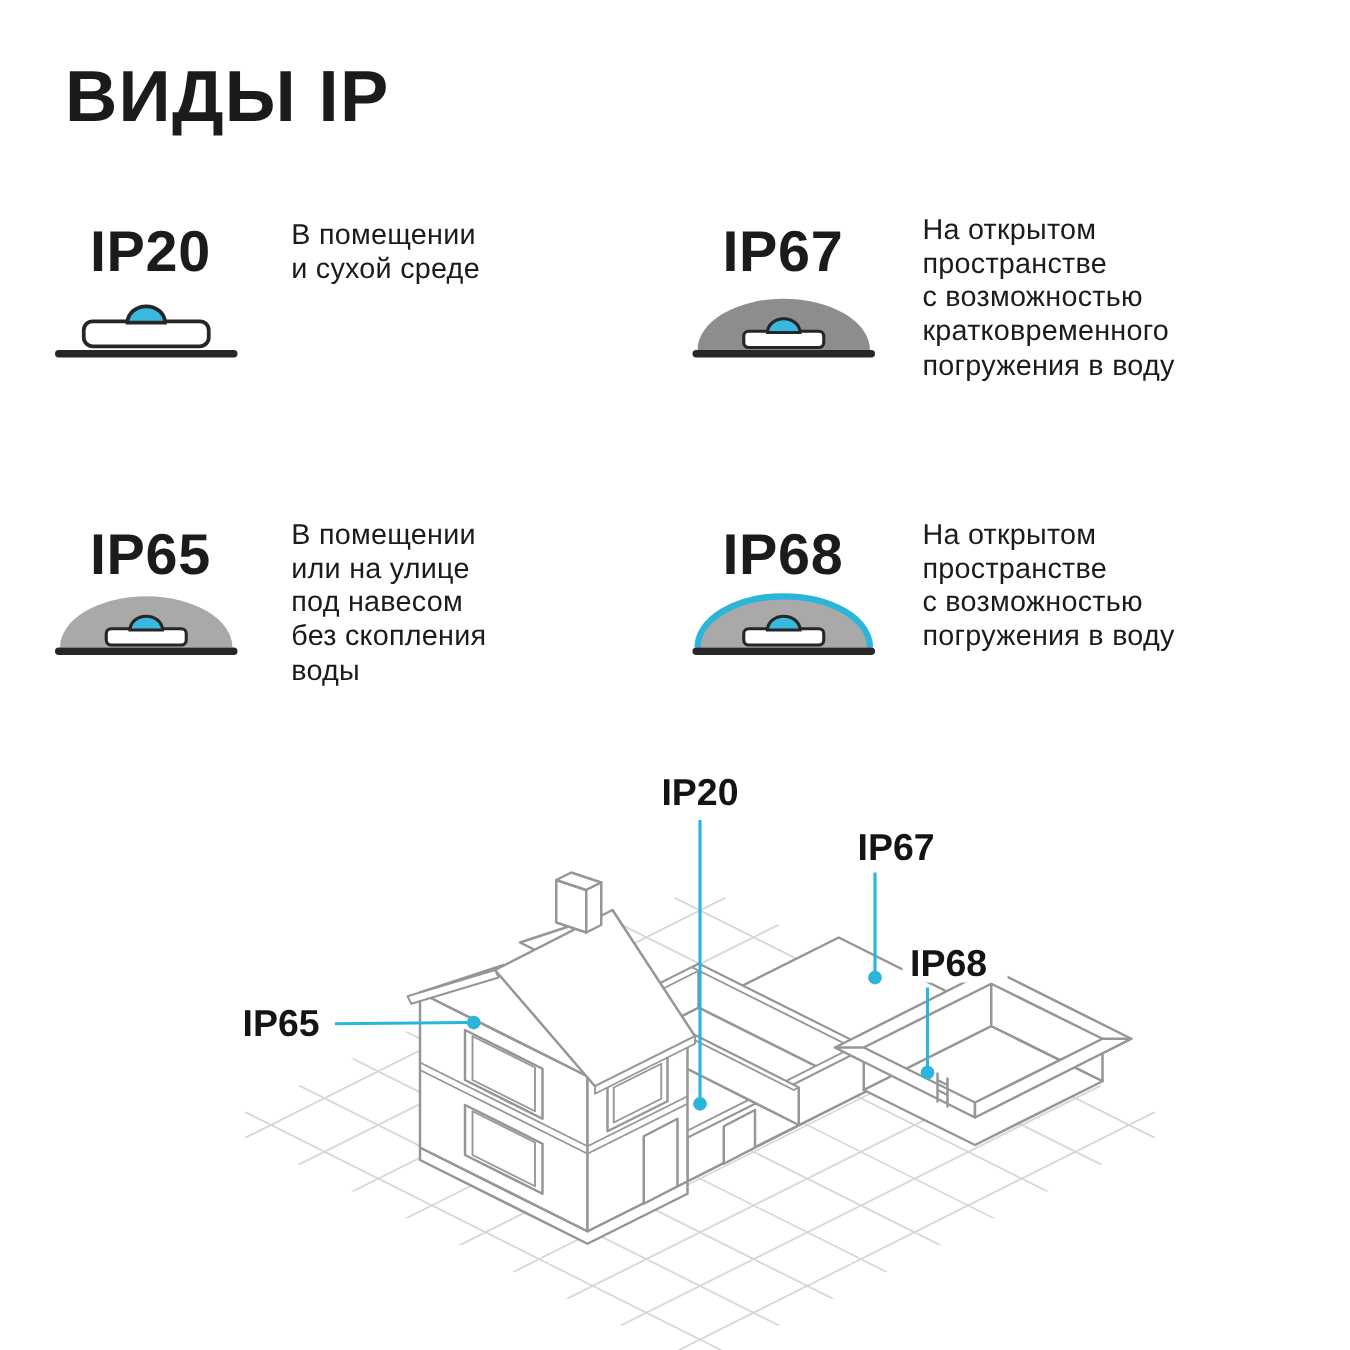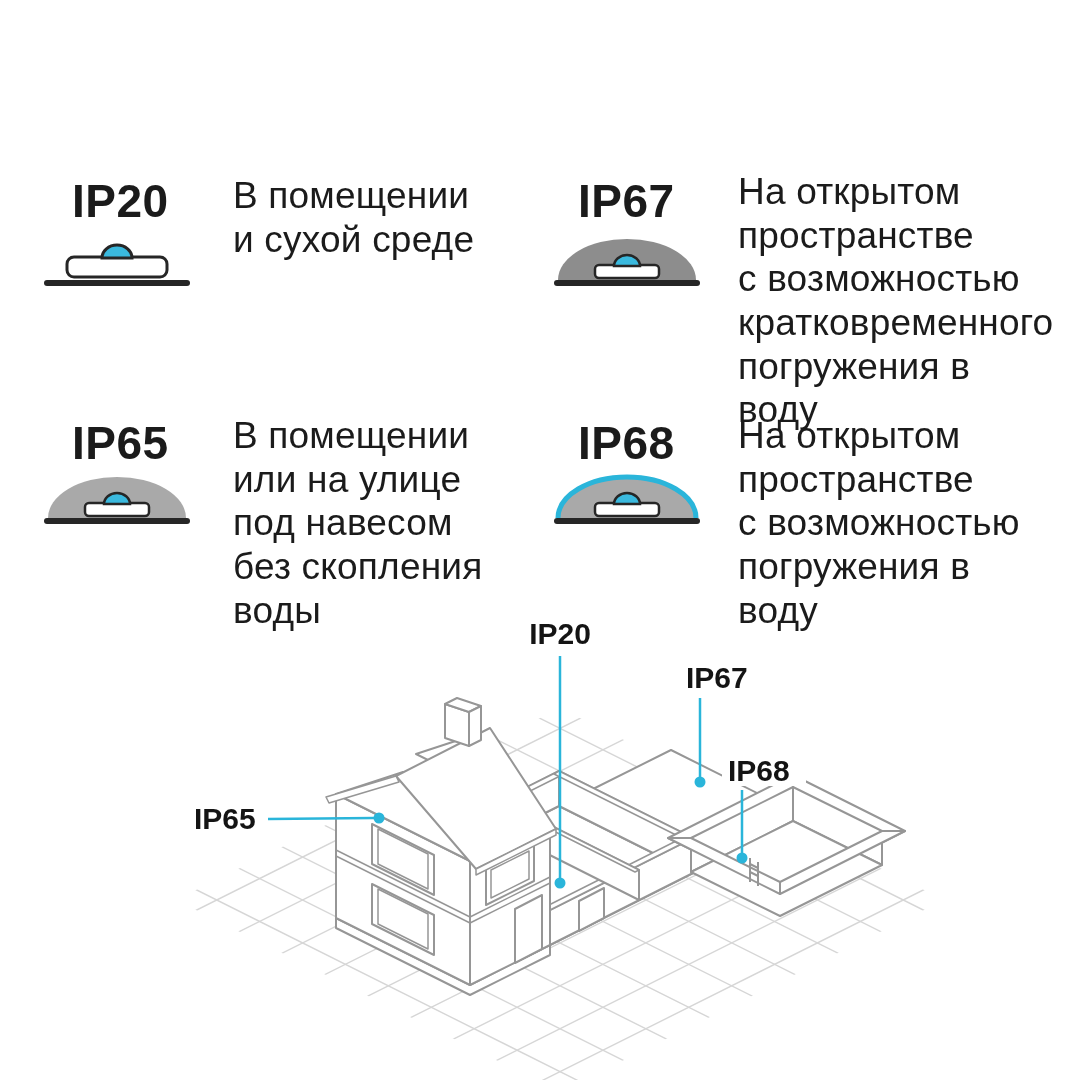--- a/index.html
+++ b/index.html
@@ -1,33 +1,34 @@
 <!DOCTYPE html>
 <html><head>
 <meta charset="utf-8">
 <style>
   html,body{margin:0;padding:0;background:#ffffff;}
   .canvas{position:relative;width:1080px;height:1080px;background:#ffffff;overflow:hidden;
           color:#1b1b1b;font-family:"Liberation Sans",sans-serif;}
   .title{position:absolute;left:52px;top:44px;font-size:58px;font-weight:800;letter-spacing:1px;margin:0;}
   .ip-code{position:absolute;font-size:46px;font-weight:800;letter-spacing:.5px;}
-  .ip-desc{position:absolute;font-size:37px;line-height:1.18;font-weight:500;letter-spacing:.2px;
+  .ip-desc{position:absolute;font-size:23px;line-height:1.18;font-weight:500;letter-spacing:.2px;
            white-space:pre-line;width:320px;}
   .ip-icon{position:absolute;width:150px;height:56px;}
   .diagram{position:absolute;left:0;top:600px;}
   .dlabel{font-size:30px;font-weight:800;fill:#141414;font-family:"Liberation Sans",sans-serif;}
   .cyan-line{stroke:#2ab5da;stroke-width:2.5px;}
   .cyan-dot{fill:#2ab5da;}
   .house *{vector-effect:none;}
 </style>
 </head>
 <body>
 
 <div class="canvas">
 
+  <h1 class="title">ВИДЫ IP</h1>
 
   <div class="ip-code" style="left:72px;top:174px;">IP20</div>
   <svg class="ip-icon" style="left:42px;top:232px;" viewBox="0 0 150 56">
     <rect x="25" y="25" width="100" height="20" rx="7" fill="#ffffff" stroke="#262626" stroke-width="3"></rect>
     <path d="M60 26 A15 13 0 0 1 90 26 Z" fill="#3ab9de" stroke="#262626" stroke-width="3"></path>
     <rect x="2" y="48" width="146" height="6" rx="3" fill="#262626"></rect>
   </svg>
   <div class="ip-desc" style="left:233px;top:174px;">В помещении
 и сухой среде</div>
 

